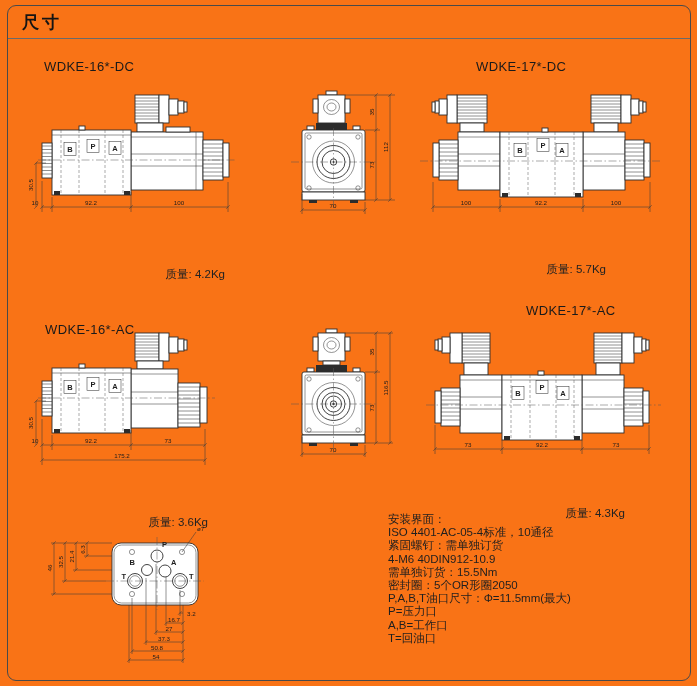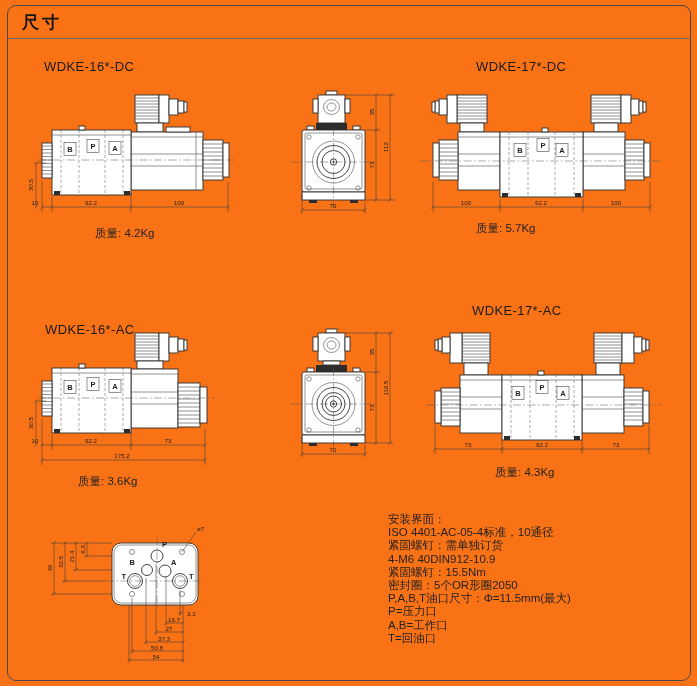--- a/index.html
+++ b/index.html
@@ -4,21 +4,21 @@
 <style>
   html,body{margin:0;padding:0;background:#fff;}
   #page{position:relative;width:697px;height:686px;background:#f97316;overflow:hidden;
         font-family:"Liberation Sans","DejaVu Sans",sans-serif;color:#1e1e1e;}
   #border-frame{position:absolute;left:7px;top:5px;right:6px;bottom:5px;
         border:1.6px solid #4a4a4a;border-radius:9px;}
   #header-divider{position:absolute;left:8px;right:7px;top:38px;height:1.2px;background:#6a6a6a;}
   #page-title{position:absolute;left:22px;top:11px;font-size:17px;font-weight:700;
         letter-spacing:3px;color:#141414;}
   .dwg-title{position:absolute;font-size:13px;color:#1a1a1a;letter-spacing:.4px;}
-  .mass{position:absolute;width:130px;text-align:left;font-size:11.5px;color:#222;}
+  .mass{position:absolute;width:130px;text-align:right;font-size:11.5px;color:#222;margin-top:41px;}
   #notes{position:absolute;left:388px;top:513px;font-size:11.5px;line-height:13.2px;color:#1f1f1f;}
   #notes div{white-space:pre;}
   svg{position:absolute;overflow:visible;}
   .ol{fill:none;stroke:#2e2e2e;stroke-width:.9;}
   .olw{fill:#fff;stroke:#2e2e2e;stroke-width:.9;}
   .thin{fill:none;stroke:#3a3a3a;stroke-width:.55;}
   .rib{fill:none;stroke:#343434;stroke-width:.55;}
   .dk{fill:#2c2c2c;stroke:none;}
   .dim{fill:none;stroke:#3c3c3c;stroke-width:.55;}
   .cl{fill:none;stroke:#555;stroke-width:.5;stroke-dasharray:8 2.5 1.5 2.5;}
@@ -30,21 +30,21 @@
 <body>
 
 <div id="page">
   <div id="border-frame"></div>
   <div id="page-title">尺寸</div>
   <div id="header-divider"></div>
 
   <div class="dwg-title" style="left:44px;top:59px">WDKE-16*-DC</div>
   <div class="dwg-title" style="left:476px;top:59px">WDKE-17*-DC</div>
   <div class="dwg-title" style="left:45px;top:322px">WDKE-16*-AC</div>
-  <div class="dwg-title" style="left:472px;top:303px">WDKE-17*-AC</div>
+  <div class="dwg-title" style="left:526px;top:303px">WDKE-17*-AC</div>
 
   <svg style="left:30px;top:85px" width="235" height="168" viewBox="0 0 235 168">
     <g>
       <rect class="olw" x="105" y="10" width="24" height="28"></rect>
       <path class="rib" d="M105 13h24M105 16h24M105 19h24M105 22h24M105 25h24M105 28h24M105 31h24M105 34h24"></path>
       <rect class="olw" x="129" y="10" width="10" height="28"></rect>
       <rect class="olw" x="139" y="14" width="9" height="16"></rect>
       <rect class="olw" x="148" y="16" width="6" height="12"></rect>
       <rect class="olw" x="154" y="17" width="3" height="10"></rect>
       <rect class="olw" x="107" y="38" width="26" height="9"></rect>
@@ -380,20 +380,20 @@
       <text class="dtxt" x="127" y="131.5" text-anchor="middle">50.8</text>
       <text class="dtxt" x="126" y="140.5" text-anchor="middle">54</text>
     </g>
   </svg>
 
   <div id="notes">
     <div>安装界面：</div>
     <div>ISO 4401-AC-05-4标准，10通径</div>
     <div>紧固螺钉：需单独订货</div>
     <div>4-M6 40DIN912-10.9</div>
-    <div>紧固螺钉：15.5Nm</div>
+    <div>需单独订货：15.5Nm</div>
     <div>密封圈：5个OR形圈2050</div>
     <div>P,A,B,T油口尺寸：Φ=11.5mm(最大)</div>
     <div>P=压力口</div>
     <div>A,B=工作口</div>
     <div>T=回油口</div>
   </div>
 </div>
 
 </body></html>

